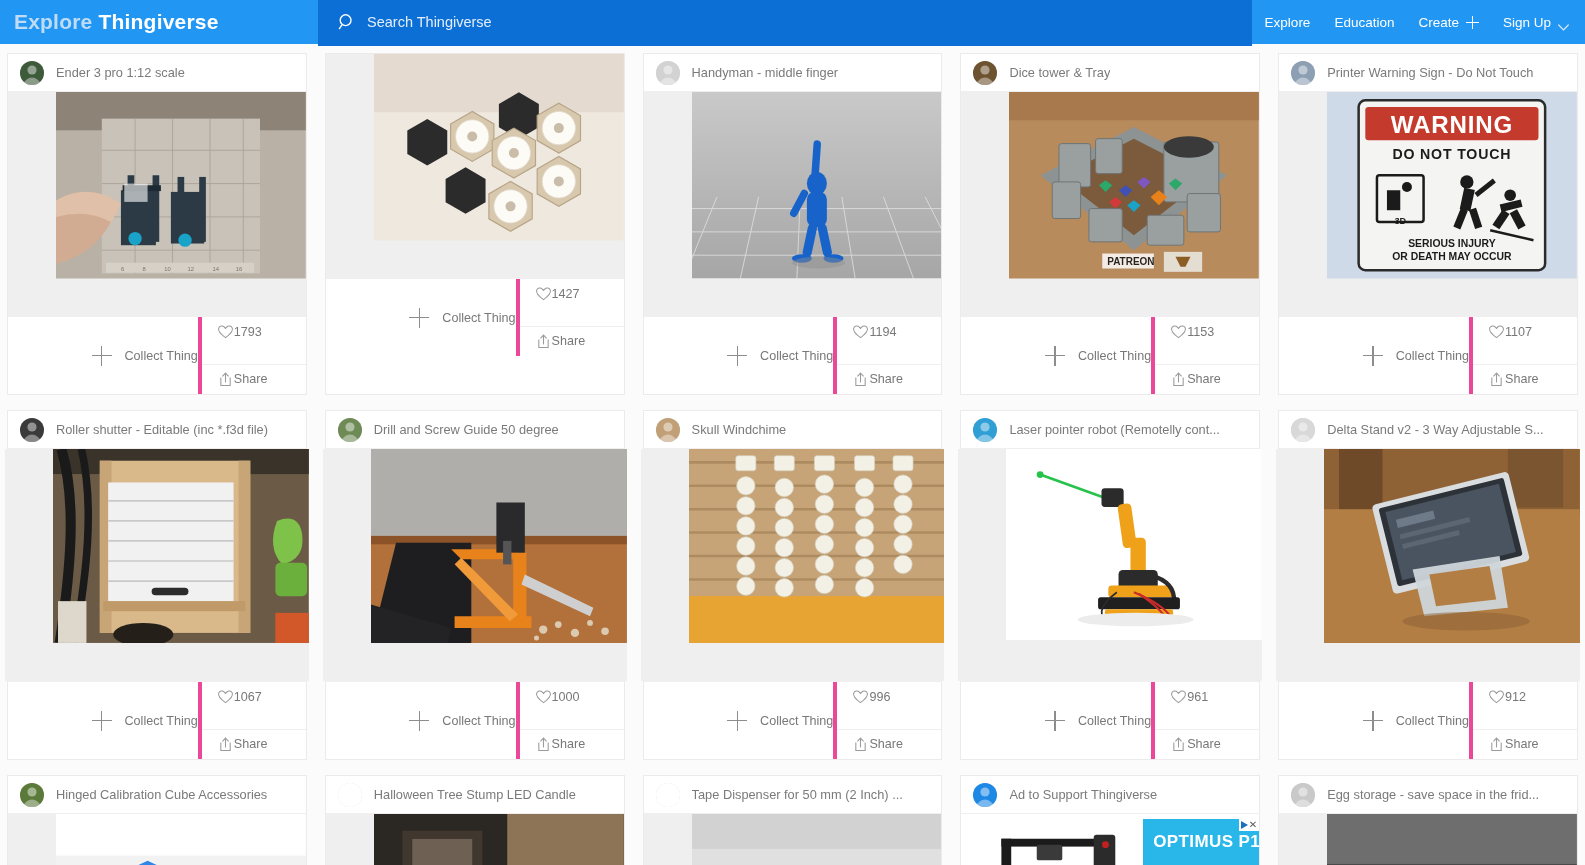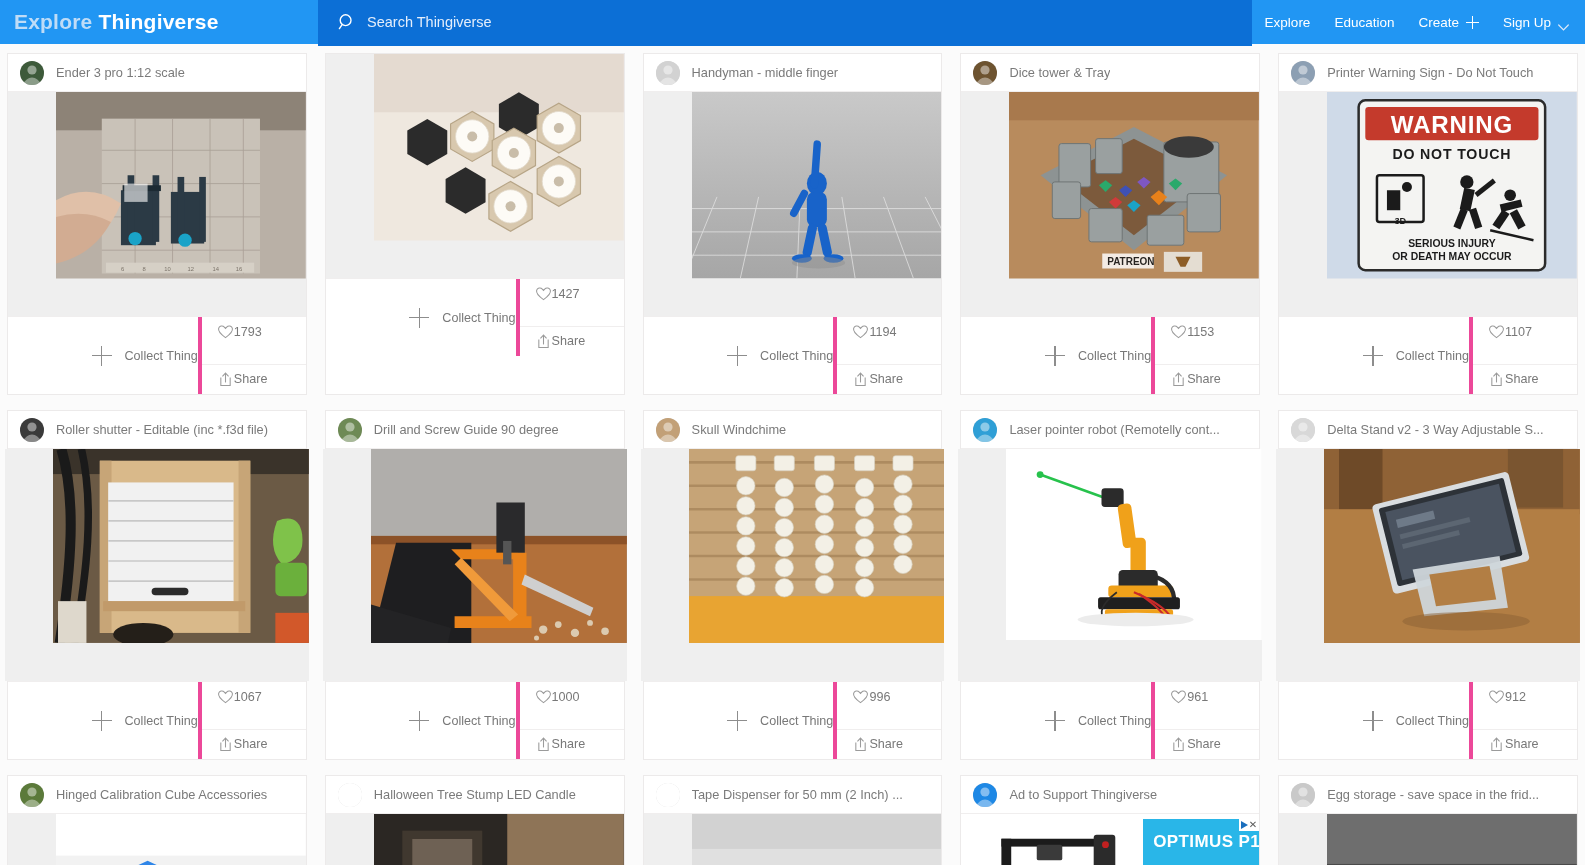--- a/index.html
+++ b/index.html
@@ -610,21 +610,21 @@
     </div>
     <div class="card bleed">
       <div class="card-head">
         <span class="avatar">
           <span><svg viewBox="0 0 24 24">
               <rect width="24" height="24" fill="#6e8a55"></rect>
     <circle cx="12" cy="9" r="4.6" fill="rgba(255,255,255,.45)"></circle>
     <path d="M2.5 24 q3.6 -7.5 9.5 -7.5 q5.9 0 9.5 7.5z" fill="rgba(255,255,255,.4)"></path>
             </svg></span>
         </span>
-        <span class="card-title">Drill and Screw Guide 90 degree</span>
+        <span class="card-title">Drill and Screw Guide 50 degree</span>
       </div>
       <div class="thumb">
         <span class="art"><svg viewBox="0 0 306 232" preserveAspectRatio="none">
  <rect width="306" height="232" fill="#9a9a97"></rect>
  <rect y="0" width="306" height="104" fill="#b0aeab"></rect>
  <rect y="104" width="306" height="128" fill="#b2703a"></rect>
  <rect y="104" width="306" height="10" fill="#8c5228"></rect>
  <path d="M30 112 L120 112 L120 232 L0 232 Z" fill="#1e1e20"></path>
  <path d="M96 120 L176 120 L176 132 L108 132 Z" fill="#e8821a"></path>
  <path d="M170 124 L186 124 L186 212 L170 212 Z" fill="#e8821a"></path>

